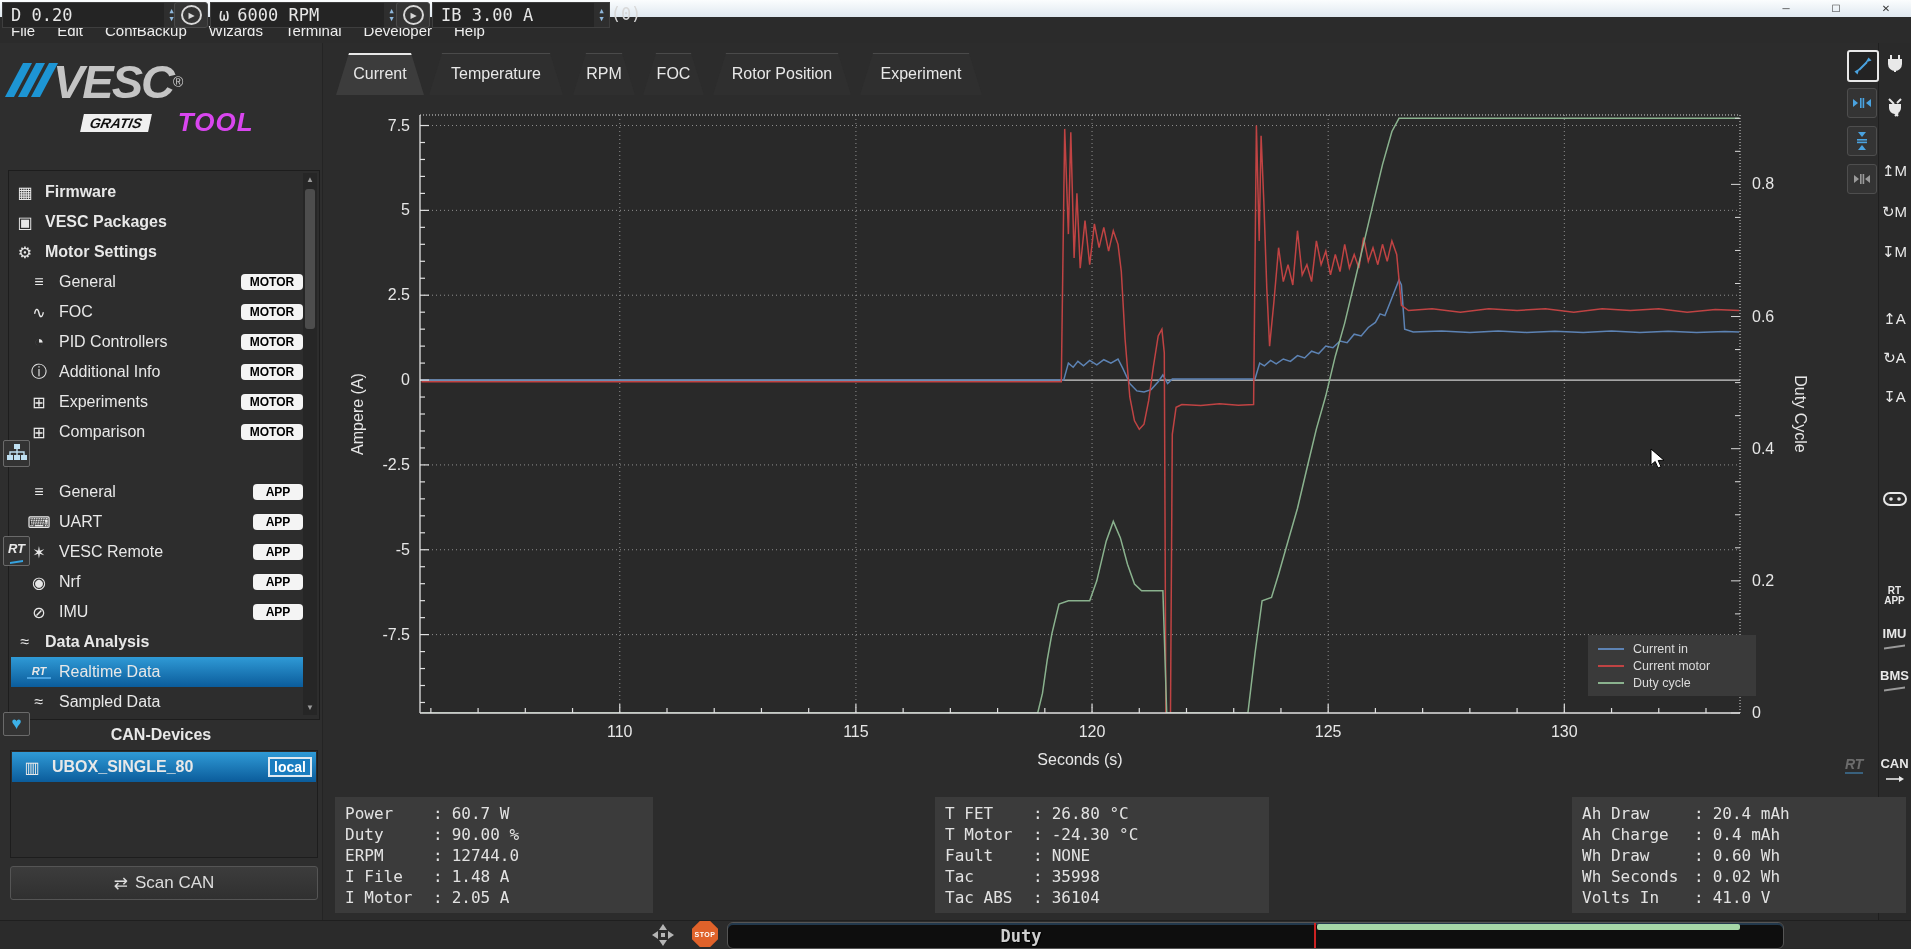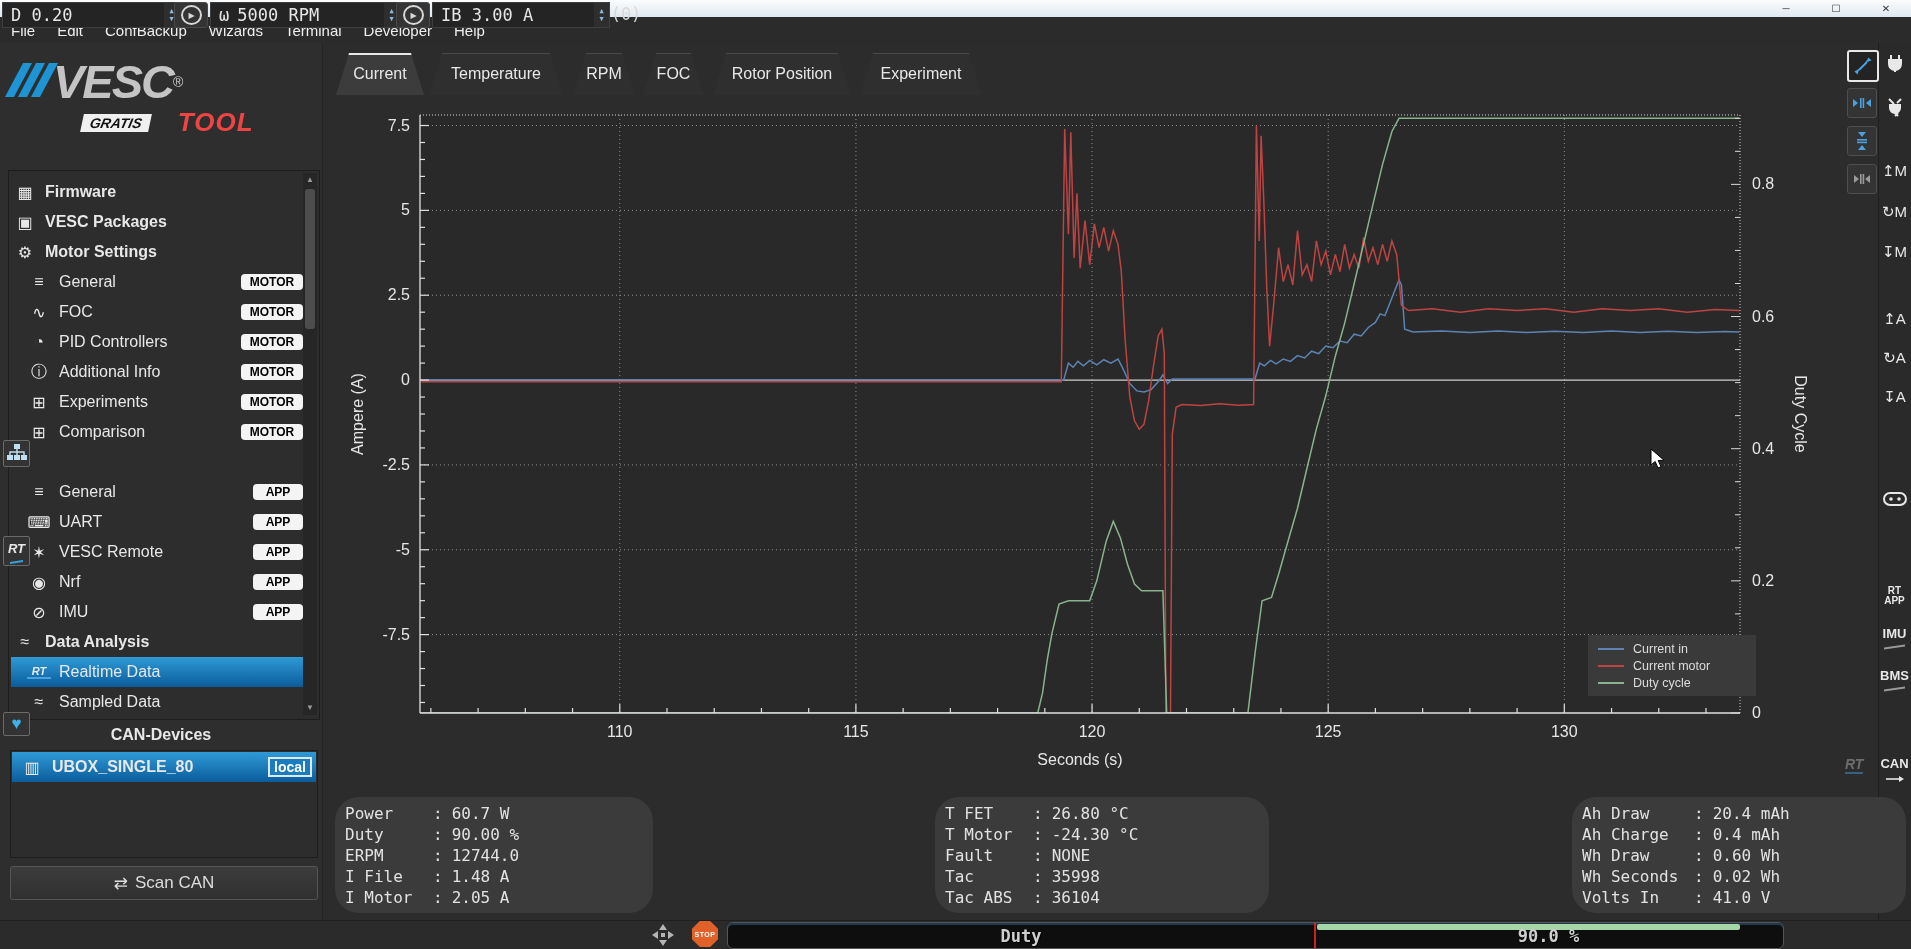--- a/index.html
+++ b/index.html
@@ -20,21 +20,21 @@
   
   .mainbg{left:322px;top:43px;width:1556px;height:877px;background:#2c2c2c;}
   .sidebarbg{left:0;top:43px;width:322px;height:877px;background:#2e2e2e;border-right:1px solid #242424;}
   .rtoolbar{left:1878px;top:43px;width:33px;height:906px;background:#2a2a2a;border-left:1px solid #1f1f1f;}
   
   .logo-bars span{display:inline-block;width:9px;height:34px;background:#1d95d4;margin-right:4px;transform:skewX(-28deg);}
   .logo-v{font-size:47px;font-weight:bold;font-style:italic;color:#c4c4c4;letter-spacing:-2px;line-height:1;}
   .logo-reg{font-size:14px;color:#cfcfcf;vertical-align:super;}
   .gratis{background:#f0f0f0;color:#111;font-weight:bold;font-style:italic;font-size:14px;
           padding:1px 8px;transform:skewX(-12deg);display:inline-block;}
-  .tool{color:#ef4444;font-weight:bold;font-style:italic;font-size:26px;letter-spacing:1px;}
+  .tool{color:#d946ef;font-weight:bold;font-style:italic;font-size:26px;letter-spacing:1px;}
   
   .navframe{left:8px;top:170px;width:310px;height:548px;background:#2d2d2d;border:1px solid #1d1d1d;overflow:hidden;}
   .navrow{position:absolute;left:2px;width:292px;height:30px;display:flex;align-items:center;}
   .navrow.sel{background:linear-gradient(#2f9ad6,#0b5c9b);}
   .nav-ic{width:24px;min-width:24px;text-align:center;font-size:16px;color:#e8e8e8;margin-left:8px;}
   .nav-ic.rt{font-size:11px;font-weight:bold;font-style:italic;border-bottom:2px solid #4aa3e0;}
   .nav-lbl{margin-left:8px;font-size:16px;color:#e8e8e8;white-space:nowrap;}
   .hdr .nav-lbl{font-weight:bold;}
   .hdr .nav-ic{margin-left:2px;}
   .item .nav-ic{margin-left:16px;}
@@ -74,21 +74,21 @@
   .rtdim{left:1845px;top:756px;opacity:.45;color:#bbb;font-weight:bold;font-style:italic;font-size:14px;
          border-bottom:2px solid #4aa3e0;}
   
   .ritem{position:absolute;left:0;width:33px;text-align:center;color:#e8e8e8;font-size:15px;}
   .rbtn{left:3px;width:25px;background:#333;border:1px solid #6a6a6a;border-radius:2px;padding:1px 0;}
   .rsmall{font-size:10px;font-weight:bold;line-height:10px;}
   .wave{display:block;height:5px;margin:0 6px;border-bottom:2px solid #9a9a9a;transform:skewY(-8deg);}
   .wave.blue{border-color:#36a3e0;}
   
   .tpanel{background:#3b3b3b;padding:6px 10px;font-family:"DejaVu Sans Mono",monospace;font-size:16px;
-          color:#e2e2e2;line-height:21px;border-radius:24px;}
+          color:#e2e2e2;line-height:21px;}
   .trow{display:flex;white-space:pre;}
   .tlab{display:inline-block;}
   .p1 .tlab,.p2 .tlab{width:88px;}
   .p3 .tlab{width:112px;}
   .tsep{margin-right:9px;}
   
   .bbar{left:0;top:920px;width:1911px;height:29px;background:#2b2b2b;border-top:1px solid #1f1f1f;}
   .spin{position:absolute;top:2px;height:24px;background:#242424;border:1px solid #3e3e3e;
         font-family:"DejaVu Sans Mono",monospace;font-size:17px;color:#e6e6e6;
         display:flex;align-items:center;padding-left:8px;}
@@ -530,21 +530,21 @@
 <div class="abs bbar"></div>
 <div class="spin" style="left:2px;width:168px;">
   <span>D 0.20</span>
   <span class="spincol">▲<br>▼</span>
 </div>
 <div class="playbtn" style="left:174px;">
     <span class="playring">▶</span>
   </div>
 <div class="spin" style="left:210px;width:180px;">
   <span style="margin-right:8px;">ω</span>
-  <span>5000 RPM</span>
+  <span>6000 RPM</span>
   <span class="spincol">▲<br>▼</span>
 </div>
 <div class="playbtn" style="left:396px;">
     <span class="playring">▶</span>
   </div>
 <div class="spin" style="left:432px;width:168px;">
   <span>IB 3.00 A</span>
   <span class="spincol">▲<br>▼</span>
 </div>
 <div class="zerobtn" style="left:608px;">(0)</div>
@@ -559,18 +559,17 @@
       </g>
     </svg>
 </div>
 <div class="abs" style="left:692px;top:921px;">
   <span class="octa">STOP</span>
 </div>
 <div class="dslider">
   <span class="dslabel" style="left:0;width:586px;">Duty</span>
   <span class="dsred"></span>
   <span class="dsgreen" id="dsgreen" style="width: 423px;"></span>
-  <span class="dslabel" style="left:586px;width:469px;">90.0 %</span>
 </div>
 
 <svg class="abs" style="left:1650px;top:448px;" width="20" height="22">
   <path d="M1,1 L1,17 L5.2,13.5 L8,20 L11,18.7 L8.2,12.5 L14,12.2 Z" fill="#fff" stroke="#000" stroke-width="1"></path>
 </svg>
 
 </body></html>

